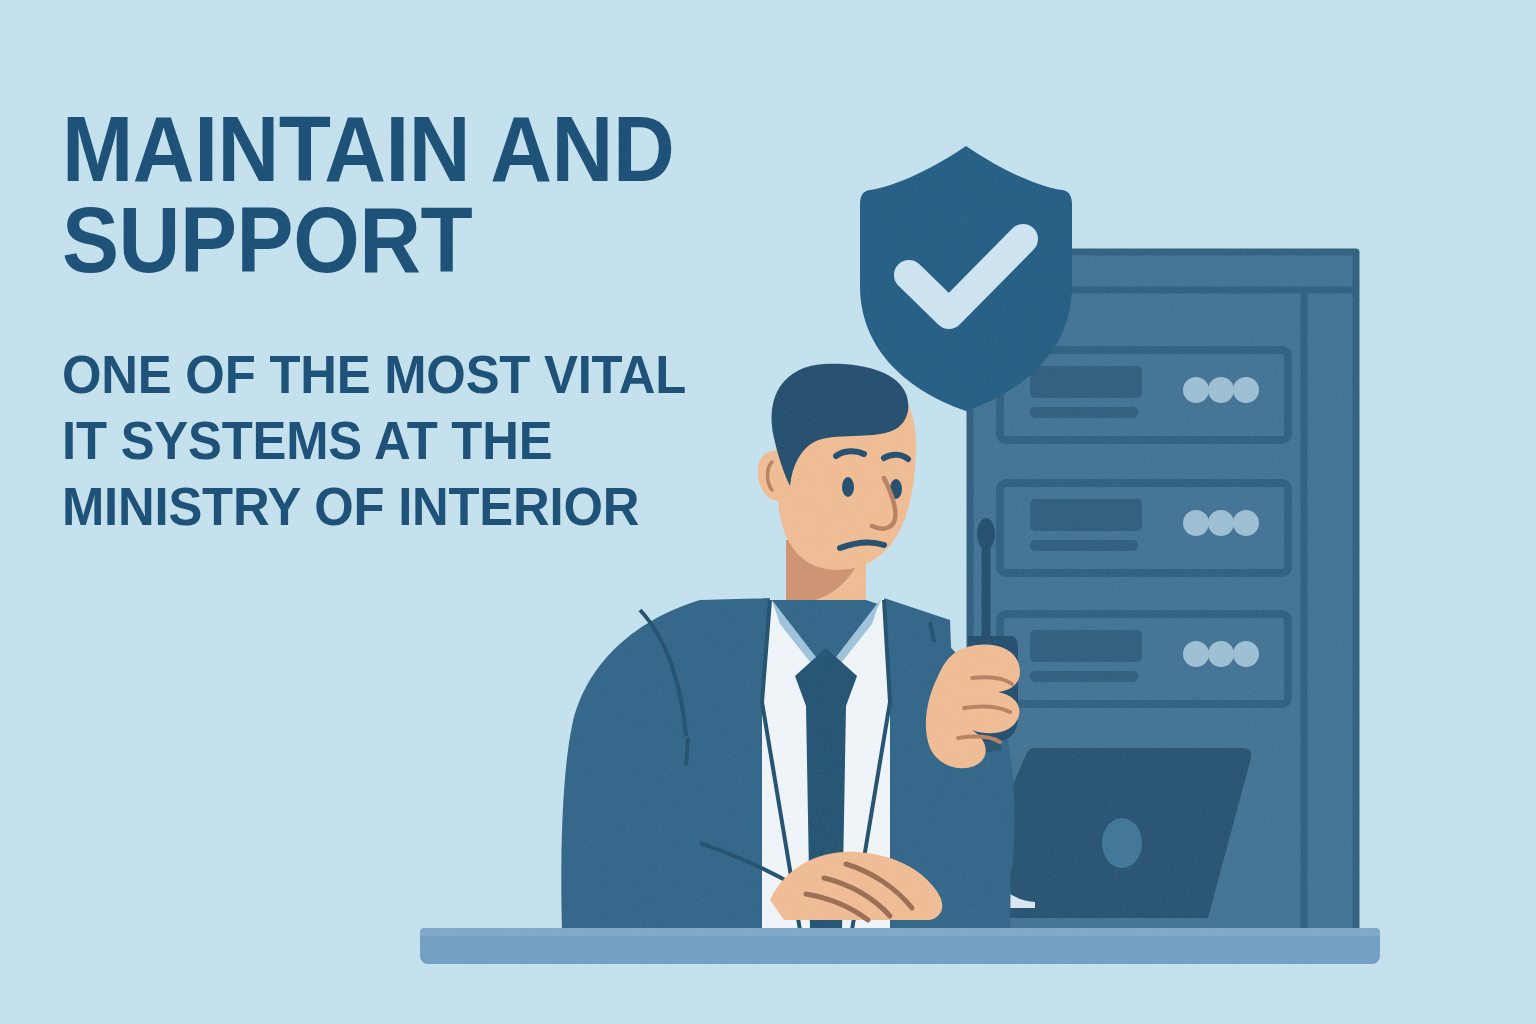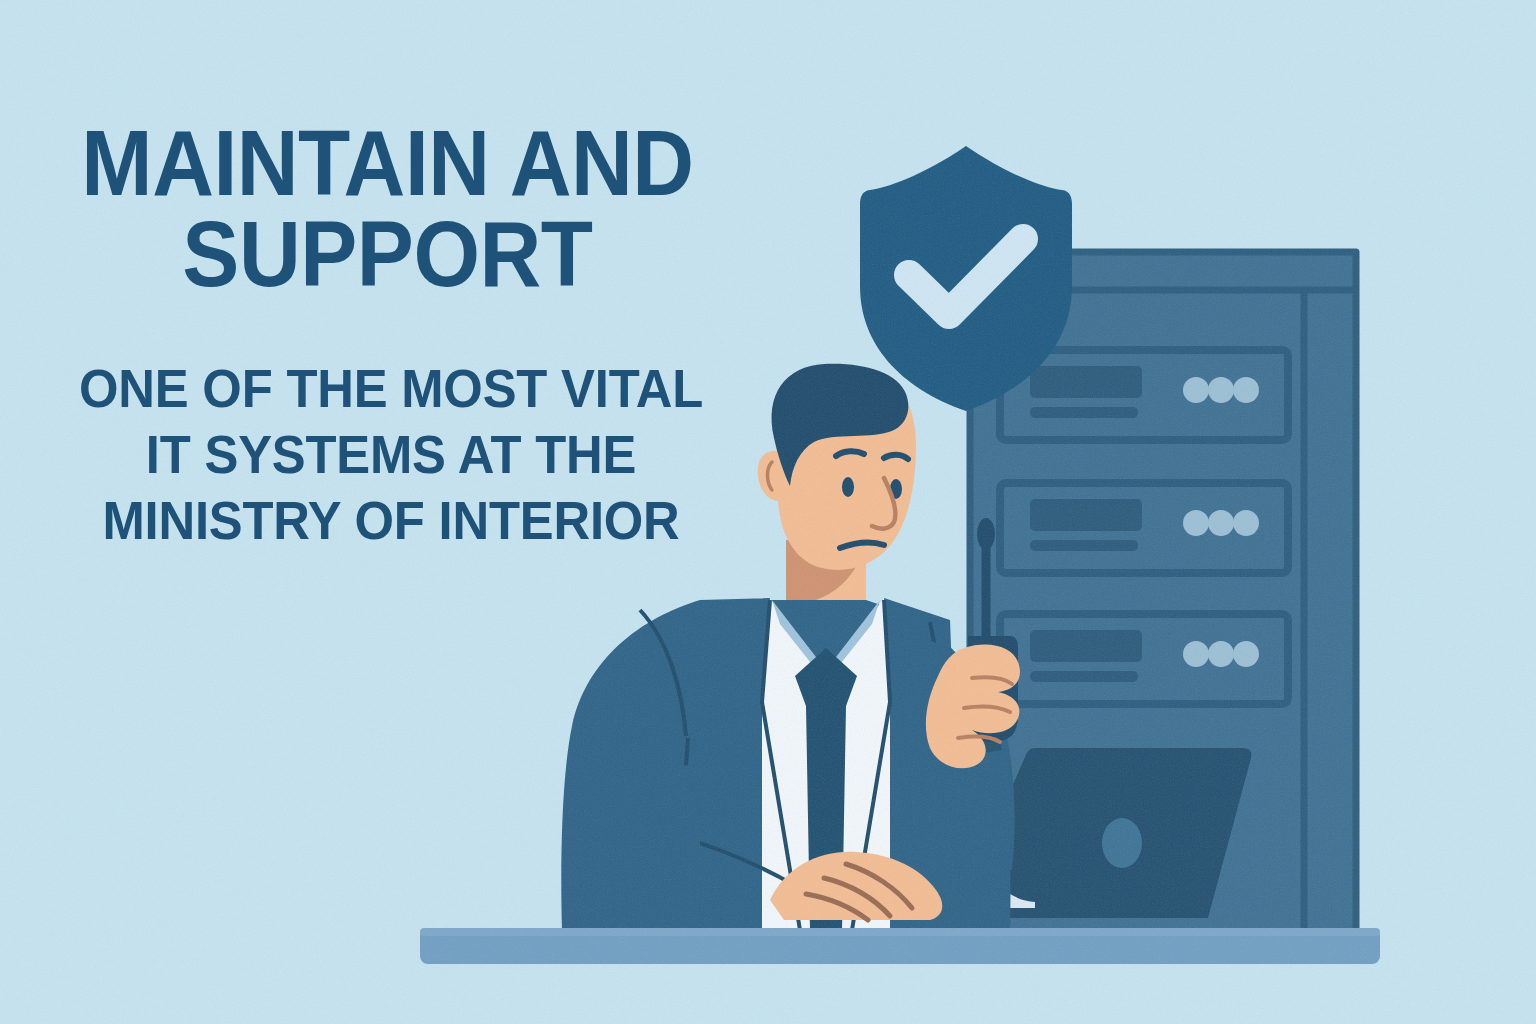--- a/index.html
+++ b/index.html
@@ -24,23 +24,22 @@
     top: 0;
     width: 1536px;
     height: 1024px;
     display: block;
   }
 
   
   .text-block {
     position: absolute;
     left: 62px;
-    top: 118px;
+    top: 104px;
     width: 700px;
-    text-align: center;
   }
   .headline {
     margin: 0;
     color: #1f5278;
     font-family: "Liberation Sans Narrow", "Liberation Sans", sans-serif;
     font-weight: bold;
     font-size: 92px;
     line-height: 0.99;
     letter-spacing: -0.5px;
     transform: scaleX(0.93);

